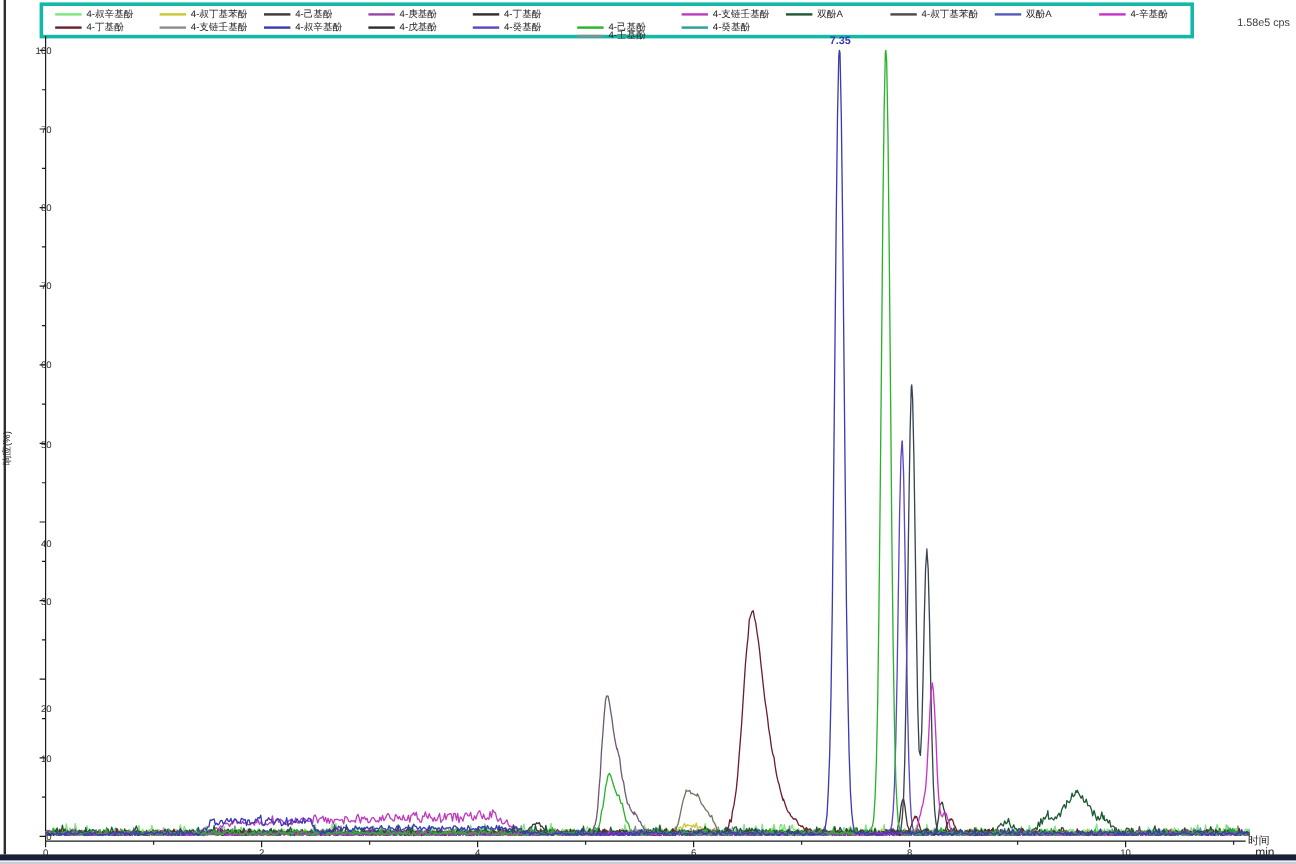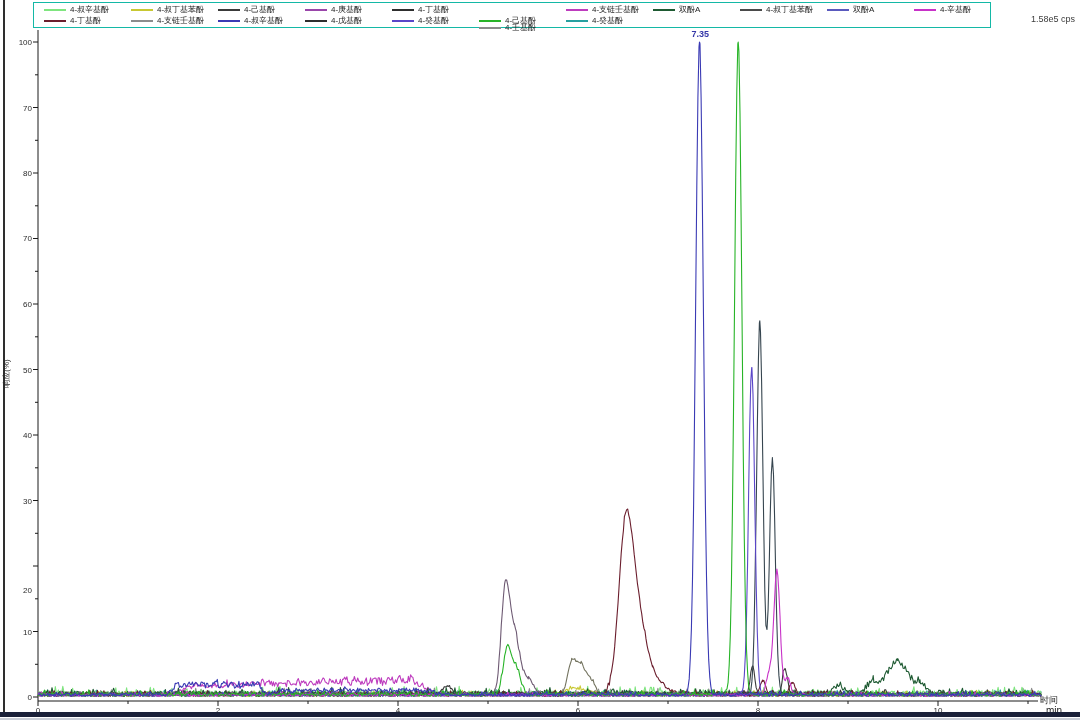--- a/index.html
+++ b/index.html
@@ -2,32 +2,32 @@
 <html><head>
 <meta charset="utf-8">
 <style>
   html,body{margin:0;padding:0;background:#fff;}
   .screen{position:relative;width:1080px;height:720px;background:#ffffff;overflow:hidden;
           font-family:"Liberation Sans", sans-serif;color:#222;}
   .left-edge{position:absolute;left:3px;top:0;width:2px;height:712px;background:#2e2e2e;}
   .bottom-bar{position:absolute;left:0;top:712px;width:1080px;height:5px;background:#1a2038;}
   .bottom-line{position:absolute;left:0;top:718px;width:1080px;height:2px;background:#c9cdd6;}
   .legend{position:absolute;left:33px;top:2px;width:956px;height:24px;background:#fff;
-          border:1px solid #14b8a6;}
+          border:3px solid #14b8a6;}
   .legend-item{position:absolute;height:11px;display:flex;align-items:center;white-space:nowrap;}
   .legend-swatch{display:inline-block;width:22px;height:2px;margin-right:4px;flex:0 0 22px;}
   .legend-lbl{font-size:8px;line-height:10px;color:#1c1c1c;}
   .intensity{position:absolute;left:995px;top:14px;width:80px;font-size:9px;color:#3c3c3c;text-align:right;}
   .ylabel{position:absolute;left:-26px;top:368px;width:64px;font-size:8px;color:#2a2a2a;
           transform:rotate(-90deg);text-align:center;}
   .xlabel{position:absolute;left:1040px;top:694px;font-size:9px;color:#1c1c1c;}
   .xunit{position:absolute;left:1046px;top:705px;font-size:10px;color:#1c1c1c;}
   .annotation{position:absolute;font-size:9px;font-weight:bold;}
   .tick-label{position:absolute;font-size:8px;color:#2a2a2a;}
-  .tick-label.y{width:32px;text-align:right;}
+  .tick-label.y{width:32px;text-align:right;margin-left:11px;}
   .tick-label.x{width:20px;text-align:center;}
   svg#plot{position:absolute;left:0;top:0;}
 </style>
 </head>
 <body>
 
 <div class="screen">
   <div class="left-edge"></div>
 
   <div class="legend" id="legend">
@@ -128,21 +128,21 @@
       <polyline points="38.0,694.9 39.1,692.9 40.2,695.7 41.2,692.0 42.3,694.1 43.4,693.9 44.5,693.9 45.6,693.9 46.6,693.8 47.7,696.0 48.8,694.8 49.9,693.8 51.0,695.8 52.0,695.4 53.1,693.7 54.2,694.8 55.3,694.1 56.4,695.6 57.4,693.7 58.5,695.1 59.6,694.3 60.7,695.1 61.8,691.9 62.8,693.6 63.9,695.8 65.0,695.6 66.1,696.1 67.2,694.5 68.2,694.7 69.3,694.6 70.4,696.2 71.5,695.2 72.6,694.1 73.6,694.8 74.7,694.8 75.8,693.7 76.9,695.6 78.0,694.2 79.0,696.2 80.1,695.2 81.2,695.9 82.3,694.8 83.4,695.2 84.4,694.0 85.5,696.0 86.6,694.3 87.7,693.6 88.8,694.7 89.8,695.4 90.9,695.4 92.0,694.4 93.1,695.6 94.2,694.7 95.2,695.3 96.3,694.9 97.4,695.6 98.5,694.6 99.6,695.3 100.6,694.4 101.7,695.0 102.8,695.2 103.9,693.9 105.0,694.9 106.0,693.4 107.1,693.0 108.2,694.2 109.3,694.0 110.4,694.0 111.4,693.1 112.5,694.7 113.6,693.7 114.7,693.8 115.8,695.1 116.8,695.9 117.9,694.7 119.0,695.7 120.1,694.3 121.2,694.2 122.2,695.1 123.3,695.1 124.4,695.3 125.5,694.2 126.6,694.8 127.6,694.8 128.7,692.1 129.8,694.0 130.9,696.1 132.0,696.0 133.0,695.3 134.1,695.3 135.2,692.2 136.3,695.1 137.4,693.7 138.4,693.7 139.5,695.6 140.6,694.3 141.7,695.4 142.8,693.9 143.8,694.6 144.9,693.9 146.0,696.2 147.1,694.5 148.2,693.9 149.2,695.5 150.3,694.1 151.4,695.5 152.5,696.0 153.6,695.1 154.6,695.4 155.7,694.2 156.8,694.8 157.9,696.2 159.0,695.7 160.0,696.2 161.1,694.4 162.2,692.9 163.3,693.6 164.4,694.1 165.4,695.7 166.5,695.8 167.6,691.9 168.7,694.9 169.8,695.7 170.8,693.8 171.9,694.8 173.0,695.7 174.1,694.0 175.2,694.8 176.2,695.4 177.3,694.3 178.4,694.7 179.5,695.7 180.6,695.1 181.6,694.4 182.7,691.6 183.8,695.1 184.9,694.3 186.0,693.0 187.0,691.6 188.1,694.0 189.2,696.0 190.3,695.2 191.4,694.2 192.4,695.8 193.5,695.0 194.6,695.7 195.7,695.4 196.8,694.8 197.8,694.4 198.9,696.1 200.0,694.9 201.1,694.8 202.2,694.7 203.2,694.9 204.3,694.3 205.4,694.9 206.5,695.9 207.6,696.0 208.6,694.7 209.7,695.0 210.8,693.7 211.9,695.4 213.0,695.4 214.0,695.9 215.1,695.7 216.2,694.9 217.3,696.1 218.4,695.8 219.4,694.5 220.5,693.9 221.6,694.2 222.7,695.7 223.8,696.0 224.8,693.7 225.9,694.6 227.0,695.7 228.1,696.0 229.2,694.2 230.2,694.5 231.3,695.1 232.4,692.0 233.5,694.4 234.6,695.3 235.6,695.3 236.7,694.6 237.8,695.3 238.9,695.1 240.0,694.3 241.0,693.9 242.1,693.6 243.2,694.1 244.3,694.8 245.4,693.7 246.4,695.1 247.5,694.3 248.6,694.4 249.7,693.7 250.8,694.4 251.8,694.9 252.9,695.2 254.0,695.3 255.1,694.5 256.2,696.2 257.2,693.9 258.3,695.1 259.4,695.6 260.5,694.7 261.6,695.7 262.6,691.6 263.7,696.2 264.8,695.1 265.9,695.6 267.0,692.7 268.0,694.9 269.1,695.9 270.2,695.4 271.3,695.4 272.4,695.0 273.4,696.0 274.5,693.9 275.6,695.0 276.7,694.9 277.8,695.3 278.8,695.5 279.9,695.2 281.0,693.8 282.1,691.7 283.2,695.7 284.2,695.2 285.3,694.0 286.4,695.0 287.5,695.7 288.6,693.7 289.6,694.1 290.7,696.0 291.8,694.1 292.9,695.8 294.0,694.9 295.0,694.8 296.1,694.6 297.2,695.4 298.3,695.1 299.4,695.1 300.4,695.7 301.5,695.6 302.6,694.6 303.7,693.8 304.8,694.6 305.8,693.7 306.9,695.8 308.0,696.0 309.1,694.6 310.2,692.0 311.2,694.1 312.3,696.1 313.4,694.5 314.5,695.0 315.6,693.6 316.6,695.6 317.7,694.5 318.8,694.4 319.9,695.1 321.0,695.9 322.0,695.8 323.1,695.4 324.2,696.0 325.3,693.7 326.4,694.9 327.4,695.3 328.5,694.5 329.6,692.6 330.7,694.1 331.8,694.4 332.8,694.3 333.9,695.5 335.0,694.2 336.1,695.0 337.2,692.3 338.2,695.8 339.3,693.8 340.4,694.7 341.5,696.0 342.6,695.9 343.6,695.4 344.7,694.7 345.8,695.0 346.9,694.1 348.0,692.8 349.0,695.8 350.1,696.0 351.2,693.9 352.3,695.3 353.4,694.1 354.4,692.7 355.5,694.0 356.6,695.1 357.7,694.5 358.8,694.7 359.8,696.0 360.9,695.3 362.0,695.3 363.1,694.0 364.2,695.9 365.2,696.1 366.3,695.8 367.4,695.2 368.5,694.6 369.6,694.6 370.6,692.6 371.7,695.4 372.8,694.6 373.9,695.8 375.0,693.0 376.0,694.8 377.1,695.5 378.2,691.9 379.3,693.8 380.4,695.4 381.4,693.9 382.5,694.5 383.6,694.2 384.7,695.4 385.8,694.5 386.8,693.8 387.9,694.3 389.0,695.8 390.1,696.1 391.2,693.6 392.2,694.7 393.3,696.1 394.4,693.1 395.5,696.0 396.6,693.3 397.6,694.7 398.7,695.1 399.8,695.2 400.9,695.5 402.0,694.0 403.0,693.9 404.1,693.9 405.2,694.0 406.3,695.3 407.4,696.1 408.4,694.8 409.5,695.5 410.6,695.1 411.7,695.6 412.8,694.0 413.8,694.8 414.9,694.6 416.0,695.6 417.1,695.1 418.2,691.5 419.2,695.3 420.3,695.0 421.4,693.9 422.5,695.2 423.6,696.1 424.6,696.1 425.7,695.0 426.8,696.1 427.9,695.7 429.0,693.8 430.0,695.1 431.1,695.6 432.2,694.1 433.3,695.4 434.4,694.6 435.4,695.0 436.5,693.7 437.6,695.2 438.7,695.6 439.8,694.8 440.8,692.3 441.9,695.2 443.0,693.9 444.1,695.1 445.2,696.0 446.2,696.2 447.3,695.7 448.4,695.5 449.5,693.7 450.6,695.4 451.6,694.4 452.7,695.5 453.8,694.8 454.9,695.7 456.0,694.7 457.0,694.3 458.1,694.0 459.2,696.1 460.3,696.2 461.4,695.0 462.4,694.8 463.5,695.4 464.6,692.1 465.7,696.2 466.8,693.7 467.8,695.9 468.9,694.7 470.0,695.9 471.1,695.0 472.2,696.1 473.2,696.0 474.3,695.5 475.4,694.0 476.5,694.6 477.6,696.0 478.6,695.7 479.7,695.7 480.8,695.5 481.9,695.5 483.0,693.7 484.0,694.5 485.1,693.6 486.2,694.2 487.3,694.8 488.4,694.2 489.4,695.2 490.5,696.2 491.6,694.4 492.7,694.6 493.8,696.1 494.8,693.8 495.9,694.3 497.0,695.8 498.1,695.8 499.2,694.1 500.2,694.2 501.3,694.5 502.4,694.8 503.5,695.4 504.6,694.3 505.6,695.1 506.7,694.9 507.8,692.2 508.9,695.3 510.0,695.9 511.0,693.9 512.1,695.6 513.2,695.3 514.3,693.4 515.4,696.2 516.4,694.7 517.5,694.2 518.6,693.9 519.7,694.7 520.8,694.6 521.8,693.7 522.9,695.2 524.0,694.6 525.1,694.8 526.2,691.9 527.2,696.0 528.3,695.6 529.4,695.9 530.5,694.6 531.6,694.9 532.6,692.6 533.7,695.5 534.8,696.0 535.9,694.1 537.0,696.1 538.0,694.8 539.1,694.8 540.2,694.5 541.3,695.6 542.4,695.1 543.4,693.9 544.5,695.7 545.6,694.6 546.7,696.2 547.8,693.6 548.8,695.1 549.9,694.3 551.0,695.7 552.1,695.0 553.2,693.9 554.2,694.2 555.3,695.4 556.4,693.8 557.5,694.9 558.6,694.8 559.6,694.4 560.7,694.5 561.8,695.0 562.9,694.3 564.0,695.2 565.0,693.6 566.1,695.9 567.2,695.4 568.3,695.8 569.4,694.8 570.4,694.1 571.5,693.6 572.6,693.7 573.7,695.4 574.8,693.7 575.8,694.3 576.9,695.1 578.0,695.5 579.1,696.0 580.2,695.1 581.2,695.2 582.3,695.5 583.4,695.1 584.5,695.9 585.6,692.3 586.6,696.0 587.7,692.7 588.8,695.7 589.9,694.6 591.0,694.6 592.0,695.0 593.1,696.2 594.2,695.1 595.3,696.1 596.4,695.3 597.4,695.9 598.5,694.4 599.6,695.8 600.7,694.7 601.8,694.9 602.8,696.0 603.9,695.7 605.0,693.7 606.1,695.0 607.2,695.2 608.2,696.2 609.3,694.0 610.4,695.7 611.5,695.0 612.6,694.7 613.6,695.9 614.7,695.1 615.8,694.7 616.9,696.2 618.0,695.0 619.0,695.4 620.1,694.5 621.2,695.9 622.3,694.1 623.4,696.2 624.4,695.8 625.5,695.8 626.6,696.0 627.7,696.0 628.8,696.2 629.8,694.0 630.9,695.2 632.0,695.8 633.1,696.1 634.2,694.8 635.2,695.6 636.3,694.8 637.4,694.6 638.5,695.9 639.6,694.3 640.6,695.5 641.7,693.8 642.8,694.9 643.9,693.3 645.0,696.2 646.0,695.1 647.1,696.1 648.2,695.1 649.3,694.5 650.4,694.3 651.4,695.3 652.5,695.1 653.6,695.0 654.7,696.1 655.8,695.5 656.8,693.9 657.9,695.7 659.0,694.6 660.1,695.3 661.2,694.9 662.2,695.1 663.3,695.2 664.4,695.6 665.5,695.3 666.6,694.4 667.6,695.8 668.7,695.4 669.8,694.1 670.9,695.8 672.0,694.6 673.0,693.7 674.1,692.2 675.2,694.4 676.3,693.9 677.4,695.0 678.4,695.9 679.5,693.8 680.6,694.9 681.7,694.7 682.8,692.3 683.8,695.7 684.9,694.9 686.0,694.9 687.1,693.7 688.2,693.7 689.2,694.7 690.3,695.9 691.4,695.4 692.5,695.5 693.6,694.8 694.6,694.8 695.7,694.2 696.8,694.7 697.9,694.9 699.0,695.3 700.0,695.4 701.1,693.6 702.2,693.8 703.3,694.5 704.4,695.8 705.4,694.8 706.5,694.4 707.6,695.0 708.7,695.5 709.8,695.7 710.8,693.8 711.9,695.9 713.0,694.9 714.1,695.4 715.2,695.8 716.2,693.7 717.3,695.9 718.4,695.3 719.5,695.6 720.6,696.0 721.6,695.5 722.7,694.7 723.8,694.6 724.9,694.0 726.0,694.2 727.0,693.7 728.1,694.3 729.2,694.9 730.3,694.2 731.4,695.6 732.4,694.2 733.5,695.9 734.6,693.9 735.7,693.7 736.8,695.2 737.8,695.7 738.9,696.0 740.0,693.6 741.1,695.2 742.2,694.0 743.2,695.6 744.3,694.1 745.4,696.2 746.5,695.1 747.6,694.5 748.6,694.4 749.7,693.4 750.8,694.6 751.9,695.3 753.0,693.9 754.0,695.9 755.1,694.5 756.2,693.8 757.3,694.1 758.4,695.7 759.4,694.5 760.5,695.5 761.6,694.1 762.7,692.8 763.8,691.5 764.8,688.2 765.9,682.1 767.0,678.8 768.1,673.2 768.8,671.3 769.2,669.5 770.2,663.7 771.3,657.6 772.4,642.5 773.5,621.1 774.6,599.1 775.6,579.3 776.7,570.6 776.9,569.1 777.8,575.5 778.9,593.1 780.0,615.8 781.0,642.7 782.1,662.6 783.2,674.4 784.3,679.5 785.4,680.6 786.4,677.6 787.5,678.8 787.7,677.5 788.6,678.0 789.7,682.2 790.8,685.0 791.8,690.0 792.9,691.9 794.0,693.9 795.1,694.2 796.2,694.3 797.2,696.0 798.3,695.4 799.4,696.1 800.5,692.9 801.6,694.7 802.6,694.1 803.7,693.0 804.8,694.4 805.9,694.0 807.0,695.2 808.0,695.0 809.1,695.6 810.2,695.9 811.3,695.2 812.4,694.1 813.4,695.5 814.5,694.1 815.6,694.7 816.7,695.0 817.8,694.5 818.8,695.2 819.9,694.2 821.0,694.0 822.1,693.8 823.2,694.7 824.2,694.6 825.3,695.8 826.4,692.9 827.5,694.4 828.6,695.0 829.6,694.6 830.7,694.7 831.8,692.6 832.9,694.4 834.0,694.9 835.0,695.3 836.1,694.4 837.2,695.6 838.3,694.0 839.4,695.1 840.4,695.1 841.5,695.3 842.6,694.3 843.7,695.6 844.8,695.9 845.8,695.7 846.9,695.1 848.0,695.2 849.1,694.6 850.2,695.5 851.2,692.3 852.3,695.8 853.4,696.2 854.5,695.3 855.6,695.5 856.6,696.2 857.7,695.4 858.8,695.5 859.9,695.8 861.0,692.0 862.0,695.0 863.1,694.7 864.2,695.8 865.3,695.2 866.4,693.7 867.4,695.7 868.5,695.2 869.6,694.6 870.7,694.6 871.8,694.5 872.8,695.6 873.9,694.2 875.0,696.1 876.1,695.4 877.2,695.8 878.2,694.5 879.3,694.9 880.4,695.1 881.5,695.9 882.6,694.7 883.6,695.7 884.7,694.2 885.8,693.8 886.9,695.5 888.0,694.0 889.0,691.9 890.1,695.7 891.2,695.2 892.3,694.0 893.4,694.3 894.4,693.9 895.5,694.3 896.6,694.3 897.7,695.5 898.8,696.0 899.8,695.1 900.9,694.3 902.0,693.9 903.1,693.9 904.2,693.8 905.2,696.0 906.3,695.1 907.4,695.6 908.5,694.9 909.6,695.5 910.6,696.0 911.7,695.3 912.8,694.7 913.9,694.5 915.0,695.7 916.0,695.4 917.1,694.3 918.2,694.5 919.3,694.2 920.4,696.2 921.4,693.7 922.5,694.6 923.6,696.1 924.7,694.0 925.8,696.2 926.8,693.6 927.9,695.1 929.0,695.0 930.1,694.9 931.2,696.2 932.2,695.6 933.3,694.0 934.4,693.9 935.5,695.8 936.6,695.3 937.6,695.6 938.7,695.5 939.8,694.7 940.9,695.7 942.0,695.6 943.0,695.1 944.1,695.5 945.2,695.6 946.3,696.2 947.4,695.4 948.4,693.8 949.5,691.6 950.6,695.1 951.7,695.8 952.8,694.3 953.8,693.6 954.9,693.7 956.0,694.6 957.1,693.7 958.2,695.6 959.2,694.1 960.3,696.2 961.4,695.6 962.5,693.6 963.6,695.9 964.6,695.0 965.7,695.2 966.8,695.7 967.9,695.0 969.0,694.1 970.0,696.1 971.1,694.5 972.2,694.9 973.3,695.7 974.4,694.3 975.4,692.6 976.5,695.2 977.6,694.8 978.7,696.1 979.8,696.0 980.8,694.9 981.9,693.7 983.0,692.8 984.1,694.9 985.2,694.9 986.2,693.9 987.3,694.6 988.4,693.6 989.5,695.5 990.6,692.8 991.6,695.7 992.7,695.6 993.8,694.2 994.9,694.3 996.0,693.7 997.0,694.3 998.1,694.1 999.2,695.8 1000.3,695.1 1001.4,693.9 1002.4,693.8 1003.5,694.5 1004.6,696.0 1005.7,694.2 1006.8,695.3 1007.8,694.4 1008.9,696.1 1010.0,695.8 1011.1,695.5 1012.2,694.6 1013.2,693.8 1014.3,695.7 1015.4,695.0 1016.5,695.3 1017.6,695.8 1018.6,694.2 1019.7,695.0 1020.8,694.2 1021.9,694.4 1023.0,693.9 1024.0,694.7 1025.1,695.8 1026.2,694.0 1027.3,695.0 1028.4,694.3 1029.4,695.0 1030.5,695.4 1031.6,695.5 1032.7,695.8 1033.8,693.8 1034.8,694.4 1035.9,694.5 1037.0,696.1 1038.1,695.5 1039.2,695.2 1040.2,694.8 1041.3,695.0 " fill="none" stroke="#c832c8" stroke-width="1.1" stroke-linejoin="round"></polyline>
       <polyline points="38.0,695.8 39.1,695.3 40.2,693.7 41.2,693.5 42.3,695.0 43.4,692.8 44.5,690.1 45.6,695.9 46.6,694.9 47.7,696.0 48.8,693.7 49.9,693.6 51.0,694.8 52.0,693.0 53.1,694.8 54.2,692.8 55.3,692.7 56.4,693.6 57.4,694.3 58.5,695.1 59.6,694.2 60.7,693.0 61.8,696.2 62.8,695.1 63.9,693.2 65.0,694.8 66.1,695.4 67.2,694.6 68.2,694.6 69.3,695.2 70.4,693.6 71.5,694.7 72.6,693.8 73.6,693.9 74.7,693.2 75.8,693.1 76.9,693.4 78.0,694.2 79.0,694.6 80.1,694.0 81.2,695.7 82.3,694.1 83.4,691.5 84.4,695.7 85.5,696.0 86.6,695.8 87.7,695.2 88.8,689.8 89.8,694.6 90.9,695.7 92.0,695.9 93.1,694.5 94.2,694.2 95.2,694.2 96.3,695.2 97.4,694.6 98.5,693.4 99.6,695.9 100.6,695.8 101.7,691.3 102.8,693.4 103.9,692.8 105.0,694.6 106.0,692.7 107.1,693.5 108.2,695.5 109.3,692.9 110.4,694.0 111.4,693.6 112.5,695.8 113.6,695.6 114.7,695.4 115.8,693.5 116.8,696.0 117.9,693.9 119.0,694.5 120.1,694.0 121.2,693.9 122.2,693.5 123.3,695.0 124.4,696.0 125.5,694.2 126.6,693.6 127.6,692.8 128.7,693.6 129.8,693.0 130.9,696.0 132.0,692.8 133.0,693.7 134.1,695.3 135.2,695.4 136.3,693.4 137.4,693.3 138.4,694.6 139.5,693.7 140.6,690.8 141.7,693.1 142.8,696.2 143.8,695.9 144.9,694.5 146.0,693.7 147.1,696.0 148.2,694.9 149.2,694.6 150.3,693.8 151.4,693.8 152.5,695.6 153.6,694.9 154.6,693.1 155.7,694.3 156.8,693.3 157.9,694.3 159.0,693.8 160.0,694.0 161.1,694.1 162.2,694.3 163.3,694.3 164.4,693.6 165.4,693.2 166.5,694.2 167.6,696.0 168.7,692.7 169.8,694.9 170.8,693.7 171.9,694.5 173.0,696.1 174.1,695.1 175.2,695.6 176.2,692.9 177.3,693.9 178.4,691.9 179.5,694.9 180.6,692.6 181.6,696.1 182.7,693.7 183.8,695.0 184.9,695.6 186.0,693.8 187.0,693.9 188.1,692.9 189.2,692.8 190.3,692.7 191.4,694.8 192.4,694.2 193.5,690.6 194.6,693.3 195.7,694.7 196.8,694.8 197.8,694.0 198.9,691.2 200.0,695.0 201.1,696.1 202.2,695.4 203.2,695.2 204.3,693.2 205.4,693.4 206.5,695.7 207.6,696.0 208.6,694.4 209.7,694.0 210.8,694.5 211.9,692.7 213.0,696.0 214.0,694.8 215.1,692.9 216.2,693.9 217.3,693.1 218.4,695.9 219.4,696.2 220.5,694.4 221.6,694.0 222.7,695.1 223.8,695.6 224.8,693.1 225.9,693.5 227.0,695.0 228.1,695.0 229.2,696.0 230.2,695.8 231.3,693.7 232.4,692.9 233.5,693.8 234.6,693.5 235.6,694.8 236.7,693.0 237.8,694.4 238.9,694.3 240.0,695.7 241.0,694.0 242.1,693.5 243.2,696.0 244.3,693.1 245.4,693.2 246.4,692.9 247.5,691.5 248.6,695.5 249.7,696.2 250.8,695.1 251.8,693.2 252.9,693.5 254.0,693.1 255.1,692.6 256.2,696.1 257.2,695.9 258.3,694.6 259.4,696.1 260.5,695.7 261.6,695.4 262.6,690.2 263.7,695.9 264.8,694.0 265.9,692.8 267.0,693.9 268.0,695.4 269.1,694.4 270.2,695.2 271.3,693.2 272.4,695.4 273.4,693.9 274.5,693.8 275.6,695.7 276.7,694.2 277.8,693.8 278.8,694.1 279.9,693.1 281.0,695.1 282.1,693.6 283.2,693.7 284.2,693.1 285.3,695.7 286.4,694.5 287.5,694.5 288.6,693.6 289.6,692.7 290.7,692.9 291.8,695.1 292.9,693.4 294.0,695.9 295.0,692.5 296.1,694.3 297.2,693.2 298.3,694.0 299.4,693.9 300.4,695.6 301.5,693.2 302.6,693.8 303.7,694.0 304.8,694.6 305.8,694.7 306.9,694.0 308.0,694.9 309.1,695.1 310.2,693.6 311.2,694.3 312.3,693.7 313.4,695.4 314.5,693.9 315.6,694.8 316.6,695.5 317.7,689.8 318.8,695.1 319.9,695.6 321.0,694.5 322.0,694.7 323.1,693.7 324.2,692.2 325.3,695.6 326.4,695.5 327.4,693.8 328.5,693.5 329.6,694.7 330.7,696.0 331.8,694.0 332.8,693.4 333.9,694.3 335.0,694.1 336.1,695.3 337.2,692.9 338.2,695.3 339.3,693.8 340.4,690.7 341.5,695.6 342.6,696.1 343.6,694.4 344.7,693.4 345.8,694.5 346.9,696.1 348.0,696.0 349.0,694.9 350.1,694.4 351.2,693.3 352.3,693.7 353.4,693.8 354.4,694.1 355.5,695.5 356.6,695.7 357.7,695.6 358.8,693.0 359.8,693.4 360.9,693.5 362.0,695.7 363.1,693.0 364.2,695.3 365.2,694.3 366.3,694.3 367.4,695.1 368.5,693.9 369.6,693.7 370.6,694.2 371.7,693.1 372.8,695.1 373.9,692.5 375.0,694.3 376.0,694.3 377.1,693.4 378.2,691.3 379.3,695.9 380.4,694.5 381.4,693.2 382.5,693.0 383.6,695.1 384.7,692.8 385.8,694.2 386.8,694.9 387.9,693.1 389.0,695.2 390.1,695.2 391.2,694.9 392.2,695.4 393.3,693.5 394.4,693.1 395.5,693.6 396.6,694.6 397.6,694.5 398.7,695.4 399.8,693.1 400.9,693.2 402.0,693.8 403.0,692.8 404.1,693.2 405.2,693.5 406.3,694.8 407.4,693.4 408.4,693.7 409.5,691.1 410.6,694.3 411.7,695.9 412.8,695.1 413.8,695.7 414.9,695.0 416.0,693.4 417.1,692.7 418.2,695.1 419.2,696.0 420.3,692.7 421.4,694.8 422.5,694.3 423.6,695.1 424.6,694.0 425.7,693.4 426.8,695.6 427.9,696.0 429.0,695.4 430.0,696.1 431.1,695.5 432.2,693.8 433.3,691.4 434.4,692.7 435.4,695.9 436.5,696.1 437.6,693.8 438.7,695.0 439.8,695.9 440.8,693.8 441.9,693.4 443.0,690.5 444.1,693.4 445.2,693.2 446.2,695.6 447.3,694.1 448.4,695.6 449.5,693.6 450.6,694.6 451.6,693.6 452.7,694.6 453.8,695.7 454.9,695.9 456.0,695.8 457.0,692.8 458.1,695.3 459.2,695.4 460.3,689.8 461.4,694.9 462.4,695.2 463.5,695.6 464.6,693.3 465.7,695.8 466.8,695.7 467.8,695.8 468.9,694.3 470.0,693.0 471.1,694.8 472.2,693.5 473.2,695.2 474.3,693.3 475.4,695.6 476.5,693.3 477.6,695.4 478.6,692.8 479.7,695.0 480.8,695.7 481.9,695.9 483.0,693.3 484.0,694.0 485.1,693.0 486.2,693.9 487.3,693.9 488.4,694.5 489.4,694.5 490.5,694.0 491.6,695.1 492.7,691.7 493.8,695.4 494.8,694.0 495.9,694.6 497.0,692.4 498.1,690.3 499.2,688.6 500.2,684.3 501.3,675.8 502.4,672.8 503.5,665.0 504.6,655.9 505.6,651.8 506.7,646.0 506.9,646.0 507.8,644.4 508.9,646.3 510.0,649.9 511.0,653.3 512.1,656.9 513.2,659.8 514.3,663.1 515.4,662.5 515.9,662.7 516.4,665.6 517.5,669.5 518.6,669.6 519.7,675.4 520.8,680.3 521.8,684.4 522.9,685.3 524.0,687.3 525.1,691.6 526.2,693.2 527.2,694.7 528.3,693.7 529.4,695.7 530.5,695.8 531.6,695.1 532.6,695.5 533.7,695.8 534.8,695.1 535.9,692.7 537.0,696.0 538.0,695.4 539.1,695.9 540.2,694.5 541.3,695.3 542.4,694.0 543.4,694.1 544.5,693.1 545.6,690.7 546.7,694.4 547.8,690.3 548.8,694.6 549.9,693.5 551.0,694.3 552.1,693.5 553.2,696.0 554.2,692.6 555.3,695.4 556.4,692.1 557.5,693.8 558.6,695.5 559.6,693.2 560.7,694.4 561.8,693.3 562.9,694.0 564.0,694.8 565.0,693.3 566.1,694.8 567.2,691.9 568.3,695.3 569.4,692.9 570.4,692.9 571.5,696.0 572.6,693.4 573.7,694.1 574.8,694.5 575.8,696.2 576.9,693.4 578.0,694.7 579.1,695.3 580.2,695.5 581.2,693.4 582.3,696.0 583.4,693.0 584.5,694.6 585.6,692.7 586.6,695.3 587.7,693.2 588.8,690.6 589.9,695.6 591.0,695.5 592.0,692.6 593.1,695.5 594.2,692.6 595.3,692.7 596.4,694.0 597.4,696.2 598.5,694.6 599.6,694.9 600.7,692.6 601.8,694.7 602.8,693.2 603.9,695.5 605.0,695.8 606.1,693.4 607.2,695.9 608.2,691.1 609.3,695.8 610.4,692.8 611.5,694.4 612.6,695.7 613.6,696.2 614.7,692.8 615.8,694.2 616.9,694.2 618.0,694.8 619.0,694.6 620.1,694.3 621.2,695.1 622.3,695.9 623.4,696.1 624.4,694.2 625.5,694.5 626.6,695.3 627.7,693.3 628.8,696.1 629.8,694.3 630.9,696.1 632.0,693.5 633.1,692.9 634.2,693.9 635.2,695.3 636.3,692.9 637.4,696.0 638.5,692.7 639.6,693.6 640.6,694.2 641.7,690.8 642.8,694.8 643.9,692.1 645.0,694.5 646.0,695.8 647.1,695.1 648.2,694.6 649.3,695.1 650.4,693.3 651.4,692.4 652.5,692.6 653.6,693.7 654.7,693.3 655.8,695.6 656.8,694.6 657.9,696.0 659.0,695.2 660.1,695.5 661.2,694.3 662.2,695.3 663.3,693.6 664.4,696.1 665.5,694.7 666.6,694.5 667.6,693.0 668.7,695.1 669.8,693.7 670.9,693.2 672.0,695.9 673.0,695.5 674.1,692.8 675.2,694.5 676.3,692.6 677.4,693.6 678.4,692.9 679.5,694.5 680.6,694.5 681.7,693.5 682.8,692.7 683.8,690.6 684.9,696.0 686.0,693.7 687.1,693.2 688.2,693.7 689.2,693.9 690.3,694.5 691.4,695.2 692.5,692.9 693.6,694.5 694.6,691.3 695.7,694.5 696.8,694.6 697.9,693.9 699.0,695.0 700.0,695.5 701.1,693.8 702.2,695.6 703.3,693.7 704.4,693.1 705.4,694.3 706.5,693.0 707.6,695.3 708.7,693.2 709.8,694.9 710.8,695.3 711.9,696.0 713.0,689.9 714.1,693.3 715.2,693.3 716.2,694.4 717.3,694.9 718.4,693.4 719.5,693.1 720.6,695.9 721.6,691.5 722.7,693.7 723.8,695.4 724.9,694.0 726.0,689.8 727.0,688.8 728.1,682.3 729.2,665.0 730.3,635.4 731.4,585.1 732.4,512.4 733.5,411.8 734.6,298.4 735.7,177.8 736.8,90.9 737.8,43.8 738.2,42.0 738.9,51.2 740.0,113.0 741.1,217.4 742.2,335.1 743.2,447.4 744.3,538.7 745.4,604.8 746.5,649.7 747.6,672.1 748.6,685.6 749.7,690.5 750.8,694.4 751.9,692.6 753.0,692.9 754.0,695.8 755.1,693.3 756.2,695.6 757.3,694.5 758.4,695.8 759.4,694.6 760.5,694.9 761.6,692.9 762.7,694.4 763.8,696.2 764.8,692.7 765.9,694.0 767.0,696.1 768.1,694.8 769.2,693.7 770.2,692.8 771.3,695.6 772.4,693.0 773.5,693.2 774.6,693.4 775.6,695.6 776.7,695.8 777.8,694.9 778.9,692.7 780.0,692.7 781.0,694.3 782.1,694.7 783.2,693.0 784.3,689.8 785.4,693.8 786.4,692.9 787.5,693.3 788.6,695.9 789.7,693.4 790.8,695.0 791.8,693.5 792.9,694.3 794.0,693.6 795.1,693.4 796.2,695.0 797.2,695.9 798.3,694.0 799.4,695.9 800.5,692.8 801.6,694.7 802.6,696.1 803.7,696.0 804.8,695.3 805.9,693.7 807.0,695.4 808.0,695.0 809.1,693.8 810.2,695.7 811.3,695.8 812.4,693.5 813.4,694.1 814.5,692.8 815.6,695.3 816.7,694.0 817.8,694.9 818.8,694.6 819.9,694.0 821.0,693.2 822.1,693.3 823.2,694.9 824.2,695.9 825.3,692.8 826.4,695.4 827.5,693.2 828.6,696.1 829.6,691.1 830.7,695.1 831.8,695.8 832.9,692.8 834.0,695.6 835.0,693.8 836.1,695.3 837.2,695.6 838.3,694.7 839.4,693.2 840.4,695.7 841.5,695.8 842.6,694.8 843.7,696.1 844.8,692.9 845.8,694.7 846.9,694.0 848.0,695.7 849.1,695.7 850.2,694.3 851.2,694.5 852.3,694.7 853.4,692.8 854.5,693.4 855.6,695.9 856.6,695.8 857.7,695.2 858.8,693.0 859.9,695.2 861.0,696.1 862.0,696.1 863.1,694.4 864.2,694.6 865.3,693.5 866.4,694.9 867.4,691.5 868.5,692.7 869.6,696.1 870.7,693.1 871.8,692.8 872.8,693.0 873.9,695.2 875.0,695.6 876.1,690.4 877.2,696.2 878.2,694.6 879.3,695.4 880.4,696.0 881.5,693.0 882.6,692.9 883.6,693.5 884.7,693.2 885.8,694.1 886.9,693.4 888.0,693.1 889.0,693.9 890.1,692.7 891.2,694.7 892.3,693.3 893.4,694.9 894.4,693.9 895.5,693.5 896.6,695.5 897.7,696.0 898.8,694.2 899.8,694.2 900.9,693.3 902.0,694.0 903.1,696.0 904.2,696.0 905.2,693.8 906.3,695.7 907.4,695.5 908.5,695.4 909.6,695.9 910.6,693.8 911.7,693.0 912.8,691.0 913.9,695.1 915.0,695.9 916.0,691.9 917.1,694.4 918.2,695.0 919.3,694.1 920.4,692.9 921.4,694.4 922.5,693.2 923.6,695.8 924.7,694.1 925.8,693.9 926.8,695.3 927.9,695.7 929.0,694.7 930.1,694.0 931.2,693.5 932.2,693.4 933.3,694.6 934.4,693.1 935.5,696.1 936.6,695.6 937.6,693.0 938.7,694.4 939.8,694.1 940.9,693.2 942.0,695.2 943.0,693.4 944.1,695.4 945.2,695.1 946.3,696.1 947.4,692.7 948.4,694.7 949.5,695.4 950.6,694.4 951.7,693.0 952.8,693.0 953.8,692.6 954.9,693.0 956.0,694.3 957.1,694.0 958.2,695.7 959.2,694.4 960.3,692.8 961.4,696.2 962.5,694.4 963.6,695.0 964.6,695.5 965.7,693.9 966.8,695.8 967.9,693.2 969.0,694.1 970.0,694.0 971.1,696.2 972.2,690.7 973.3,695.8 974.4,696.0 975.4,695.7 976.5,693.0 977.6,692.7 978.7,693.3 979.8,692.7 980.8,695.7 981.9,695.8 983.0,693.0 984.1,694.3 985.2,693.3 986.2,696.0 987.3,695.9 988.4,694.0 989.5,693.4 990.6,696.2 991.6,693.9 992.7,694.5 993.8,694.1 994.9,693.3 996.0,695.5 997.0,693.7 998.1,692.1 999.2,696.2 1000.3,696.1 1001.4,693.9 1002.4,694.3 1003.5,694.9 1004.6,694.5 1005.7,695.8 1006.8,694.8 1007.8,693.0 1008.9,692.8 1010.0,694.9 1011.1,694.8 1012.2,693.5 1013.2,695.7 1014.3,694.2 1015.4,695.4 1016.5,692.0 1017.6,695.0 1018.6,693.2 1019.7,694.2 1020.8,694.0 1021.9,693.1 1023.0,695.9 1024.0,693.2 1025.1,690.0 1026.2,694.7 1027.3,692.8 1028.4,690.8 1029.4,694.4 1030.5,692.7 1031.6,695.5 1032.7,695.4 1033.8,694.3 1034.8,694.8 1035.9,695.9 1037.0,695.5 1038.1,695.0 1039.2,694.4 1040.2,696.0 1041.3,694.2 " fill="none" stroke="#28b428" stroke-width="1.1" stroke-linejoin="round"></polyline>
       <polyline points="38.0,694.3 39.1,693.9 40.2,694.3 41.2,696.1 42.3,695.8 43.4,694.0 44.5,694.9 45.6,695.5 46.6,695.3 47.7,693.6 48.8,695.4 49.9,693.9 51.0,695.2 52.0,694.7 53.1,695.6 54.2,694.3 55.3,695.8 56.4,692.2 57.4,694.0 58.5,694.7 59.6,694.3 60.7,695.8 61.8,694.9 62.8,694.7 63.9,694.6 65.0,695.1 66.1,693.3 67.2,693.3 68.2,693.7 69.3,693.6 70.4,696.0 71.5,695.5 72.6,694.2 73.6,695.1 74.7,693.4 75.8,693.7 76.9,695.8 78.0,694.4 79.0,693.7 80.1,695.5 81.2,695.6 82.3,696.2 83.4,695.4 84.4,695.4 85.5,696.2 86.6,695.0 87.7,695.9 88.8,695.8 89.8,695.0 90.9,695.9 92.0,694.2 93.1,694.9 94.2,693.9 95.2,694.4 96.3,696.1 97.4,694.5 98.5,693.8 99.6,693.3 100.6,694.8 101.7,692.7 102.8,693.8 103.9,696.1 105.0,693.8 106.0,694.9 107.1,694.3 108.2,695.5 109.3,693.5 110.4,693.4 111.4,693.4 112.5,695.8 113.6,693.4 114.7,696.0 115.8,693.9 116.8,695.6 117.9,694.9 119.0,695.4 120.1,695.5 121.2,693.6 122.2,694.8 123.3,693.7 124.4,694.6 125.5,693.3 126.6,693.8 127.6,694.6 128.7,695.3 129.8,693.7 130.9,694.2 132.0,693.4 133.0,694.6 134.1,694.1 135.2,693.7 136.3,695.5 137.4,695.3 138.4,694.7 139.5,691.4 140.6,694.8 141.7,695.2 142.8,696.2 143.8,694.3 144.9,695.1 146.0,695.7 147.1,693.6 148.2,695.5 149.2,695.4 150.3,691.6 151.4,693.6 152.5,696.1 153.6,694.4 154.6,694.6 155.7,693.6 156.8,693.6 157.9,695.0 159.0,693.6 160.0,694.1 161.1,695.4 162.2,695.9 163.3,694.5 164.4,695.3 165.4,696.1 166.5,694.9 167.6,693.8 168.7,692.1 169.8,690.4 170.8,690.0 171.9,691.9 173.0,689.1 174.1,689.1 175.2,683.3 176.2,683.6 177.3,682.9 178.4,682.5 179.5,687.3 180.6,686.0 181.6,687.4 182.7,686.5 183.8,683.8 184.9,683.6 186.0,686.5 187.0,686.0 188.1,683.8 189.2,682.1 190.3,684.4 191.4,684.4 192.4,682.0 193.5,685.8 194.6,683.7 195.7,682.6 196.8,683.2 197.8,684.8 198.9,685.7 200.0,686.0 201.1,682.1 202.2,682.2 203.2,683.5 204.3,682.8 205.4,687.9 206.5,683.4 207.6,683.3 208.6,686.7 209.7,685.8 210.8,685.8 211.9,685.6 213.0,682.6 214.0,683.7 215.1,681.3 216.2,681.8 217.3,679.4 218.4,687.4 219.4,687.4 220.5,687.4 221.6,683.5 222.7,683.6 223.8,681.5 224.8,682.9 225.9,683.0 227.0,684.6 228.1,687.3 229.2,685.0 230.2,683.6 231.3,682.1 232.4,682.8 233.5,684.5 234.6,688.1 235.6,687.6 236.7,685.3 237.8,686.6 238.9,681.4 240.0,688.5 241.0,686.3 242.1,686.6 243.2,682.4 244.3,685.0 245.4,684.4 246.4,685.4 247.5,682.4 248.6,684.3 249.7,685.6 250.8,684.6 251.8,686.1 252.9,681.6 254.0,685.9 255.1,684.1 256.2,683.8 257.2,681.8 258.3,682.1 259.4,684.8 260.5,688.4 261.6,687.7 262.6,692.1 263.7,691.6 264.8,691.6 265.9,692.6 267.0,694.0 268.0,695.3 269.1,691.5 270.2,694.8 271.3,694.0 272.4,692.8 273.4,692.9 274.5,690.7 275.6,692.3 276.7,693.4 277.8,692.5 278.8,691.4 279.9,689.4 281.0,691.5 282.1,688.5 283.2,689.5 284.2,690.8 285.3,691.7 286.4,689.3 287.5,689.6 288.6,691.3 289.6,689.7 290.7,692.9 291.8,691.9 292.9,693.0 294.0,690.4 295.0,692.0 296.1,688.2 297.2,689.8 298.3,691.0 299.4,689.4 300.4,691.2 301.5,690.1 302.6,691.7 303.7,690.1 304.8,690.3 305.8,689.0 306.9,690.4 308.0,691.0 309.1,689.5 310.2,689.2 311.2,692.7 312.3,690.6 313.4,690.3 314.5,690.1 315.6,691.4 316.6,689.4 317.7,688.0 318.8,690.0 319.9,690.8 321.0,690.6 322.0,691.9 323.1,691.2 324.2,688.1 325.3,690.2 326.4,689.9 327.4,690.3 328.5,691.8 329.6,691.0 330.7,688.4 331.8,689.6 332.8,688.3 333.9,691.5 335.0,691.7 336.1,690.9 337.2,690.9 338.2,689.5 339.3,689.5 340.4,692.0 341.5,689.8 342.6,690.3 343.6,690.2 344.7,686.8 345.8,688.4 346.9,688.9 348.0,691.0 349.0,690.1 350.1,688.9 351.2,692.0 352.3,690.2 353.4,689.5 354.4,690.4 355.5,691.3 356.6,691.7 357.7,688.1 358.8,691.7 359.8,688.8 360.9,689.2 362.0,690.6 363.1,689.9 364.2,691.9 365.2,689.9 366.3,690.1 367.4,692.7 368.5,688.5 369.6,690.5 370.6,691.0 371.7,689.9 372.8,690.0 373.9,690.0 375.0,689.5 376.0,691.3 377.1,691.4 378.2,688.3 379.3,688.3 380.4,689.3 381.4,690.6 382.5,691.1 383.6,691.1 384.7,689.3 385.8,691.3 386.8,689.8 387.9,691.8 389.0,692.4 390.1,688.1 391.2,689.9 392.2,691.5 393.3,691.1 394.4,690.5 395.5,691.4 396.6,690.4 397.6,692.1 398.7,688.8 399.8,689.2 400.9,690.3 402.0,688.6 403.0,689.3 404.1,688.7 405.2,690.8 406.3,688.0 407.4,690.4 408.4,691.1 409.5,689.2 410.6,690.8 411.7,690.7 412.8,691.0 413.8,687.9 414.9,691.5 416.0,688.6 417.1,690.2 418.2,689.1 419.2,690.9 420.3,690.5 421.4,689.9 422.5,691.7 423.6,691.9 424.6,690.2 425.7,691.3 426.8,692.6 427.9,691.0 429.0,690.1 430.0,688.7 431.1,691.0 432.2,691.2 433.3,690.5 434.4,690.5 435.4,694.6 436.5,693.4 437.6,695.1 438.7,692.1 439.8,693.9 440.8,693.3 441.9,695.9 443.0,693.8 444.1,694.9 445.2,693.7 446.2,693.5 447.3,694.3 448.4,693.3 449.5,694.1 450.6,695.6 451.6,694.6 452.7,695.5 453.8,695.6 454.9,695.0 456.0,695.2 457.0,694.8 458.1,695.5 459.2,695.5 460.3,696.0 461.4,694.8 462.4,694.4 463.5,694.6 464.6,694.2 465.7,694.4 466.8,695.3 467.8,693.3 468.9,694.3 470.0,695.0 471.1,694.3 472.2,696.0 473.2,694.3 474.3,696.0 475.4,694.7 476.5,694.9 477.6,695.7 478.6,695.3 479.7,694.0 480.8,695.9 481.9,693.0 483.0,695.2 484.0,693.4 485.1,692.3 486.2,694.4 487.3,695.0 488.4,694.3 489.4,694.4 490.5,695.2 491.6,694.1 492.7,695.8 493.8,695.5 494.8,693.5 495.9,695.6 497.0,696.0 498.1,694.6 499.2,694.2 500.2,696.1 501.3,693.0 502.4,695.2 503.5,694.9 504.6,694.1 505.6,695.9 506.7,695.9 507.8,695.7 508.9,694.9 510.0,693.5 511.0,695.7 512.1,694.8 513.2,695.5 514.3,693.7 515.4,696.0 516.4,696.0 517.5,694.2 518.6,695.4 519.7,694.3 520.8,693.6 521.8,695.2 522.9,694.5 524.0,696.1 525.1,693.9 526.2,693.9 527.2,696.1 528.3,694.2 529.4,696.1 530.5,694.4 531.6,694.0 532.6,695.9 533.7,693.3 534.8,691.5 535.9,694.1 537.0,695.4 538.0,694.0 539.1,693.8 540.2,695.7 541.3,695.1 542.4,693.5 543.4,693.8 544.5,694.2 545.6,694.0 546.7,691.3 547.8,694.7 548.8,694.5 549.9,694.4 551.0,694.5 552.1,693.7 553.2,696.0 554.2,693.4 555.3,695.8 556.4,694.9 557.5,693.5 558.6,694.1 559.6,693.5 560.7,695.1 561.8,693.5 562.9,695.4 564.0,694.0 565.0,694.6 566.1,692.2 567.2,693.8 568.3,695.9 569.4,695.8 570.4,694.6 571.5,694.9 572.6,694.7 573.7,695.1 574.8,694.3 575.8,695.9 576.9,695.2 578.0,694.2 579.1,693.6 580.2,695.1 581.2,693.7 582.3,694.5 583.4,691.6 584.5,693.7 585.6,693.4 586.6,695.3 587.7,694.3 588.8,694.9 589.9,694.0 591.0,693.9 592.0,692.4 593.1,693.6 594.2,695.0 595.3,694.9 596.4,695.9 597.4,694.1 598.5,693.7 599.6,694.1 600.7,695.7 601.8,692.2 602.8,693.6 603.9,693.9 605.0,694.6 606.1,694.6 607.2,694.5 608.2,691.0 609.3,694.8 610.4,693.8 611.5,694.0 612.6,695.7 613.6,696.1 614.7,693.4 615.8,695.3 616.9,696.0 618.0,695.4 619.0,693.9 620.1,695.0 621.2,694.4 622.3,694.5 623.4,695.7 624.4,693.8 625.5,693.8 626.6,695.2 627.7,693.7 628.8,696.1 629.8,695.4 630.9,691.6 632.0,694.1 633.1,694.2 634.2,695.8 635.2,691.4 636.3,694.8 637.4,695.0 638.5,695.8 639.6,695.9 640.6,694.3 641.7,695.6 642.8,695.2 643.9,695.1 645.0,695.8 646.0,693.7 647.1,695.1 648.2,695.3 649.3,696.1 650.4,694.5 651.4,693.8 652.5,693.8 653.6,695.0 654.7,695.4 655.8,696.1 656.8,693.4 657.9,693.6 659.0,694.8 660.1,694.1 661.2,693.8 662.2,695.6 663.3,693.9 664.4,694.8 665.5,694.3 666.6,694.1 667.6,694.4 668.7,696.1 669.8,695.9 670.9,695.9 672.0,693.8 673.0,694.4 674.1,695.8 675.2,693.8 676.3,693.7 677.4,695.7 678.4,695.3 679.5,695.1 680.6,695.9 681.7,694.9 682.8,694.6 683.8,695.2 684.9,694.3 686.0,693.8 687.1,692.8 688.2,686.3 689.2,678.9 690.3,658.0 691.4,628.7 692.5,579.3 693.6,505.1 694.6,409.1 695.7,298.4 696.8,186.7 697.9,98.0 699.0,46.7 699.5,42.0 700.0,44.0 701.1,97.4 702.2,185.8 703.3,297.8 704.4,408.1 705.4,505.4 706.5,576.3 707.6,627.7 708.7,659.9 709.8,677.3 710.8,686.1 711.9,693.0 713.0,694.3 714.1,694.9 715.2,693.2 716.2,695.4 717.3,693.7 718.4,694.6 719.5,692.6 720.6,695.7 721.6,693.9 722.7,693.4 723.8,695.6 724.9,694.8 726.0,695.0 727.0,694.3 728.1,694.2 729.2,695.2 730.3,695.1 731.4,696.0 732.4,695.1 733.5,695.4 734.6,695.3 735.7,694.2 736.8,693.5 737.8,694.5 738.9,695.0 740.0,692.9 741.1,694.3 742.2,693.4 743.2,695.5 744.3,696.0 745.4,693.8 746.5,694.2 747.6,695.4 748.6,694.3 749.7,694.7 750.8,691.4 751.9,693.8 753.0,694.3 754.0,693.5 755.1,694.6 756.2,693.8 757.3,695.0 758.4,691.5 759.4,695.9 760.5,693.5 761.6,694.2 762.7,694.9 763.8,694.0 764.8,693.4 765.9,693.6 767.0,693.3 768.1,694.1 769.2,696.0 770.2,695.8 771.3,690.9 772.4,693.9 773.5,693.9 774.6,694.2 775.6,693.5 776.7,694.9 777.8,695.4 778.9,694.4 780.0,691.3 781.0,695.3 782.1,695.5 783.2,694.9 784.3,695.2 785.4,693.6 786.4,693.6 787.5,693.7 788.6,694.7 789.7,695.8 790.8,694.6 791.8,694.4 792.9,696.2 794.0,695.7 795.1,693.8 796.2,694.3 797.2,695.0 798.3,694.0 799.4,694.2 800.5,691.1 801.6,694.0 802.6,694.7 803.7,694.3 804.8,694.8 805.9,694.4 807.0,695.2 808.0,695.6 809.1,695.1 810.2,694.8 811.3,694.8 812.4,692.3 813.4,695.9 814.5,694.7 815.6,693.7 816.7,695.8 817.8,695.2 818.8,693.3 819.9,694.1 821.0,694.2 822.1,693.6 823.2,695.3 824.2,693.5 825.3,693.4 826.4,694.4 827.5,694.8 828.6,694.9 829.6,694.9 830.7,693.7 831.8,693.7 832.9,695.5 834.0,695.7 835.0,694.4 836.1,693.8 837.2,691.7 838.3,694.3 839.4,694.6 840.4,694.2 841.5,695.5 842.6,694.3 843.7,691.2 844.8,692.7 845.8,695.4 846.9,694.4 848.0,695.5 849.1,695.7 850.2,692.0 851.2,693.6 852.3,694.3 853.4,695.4 854.5,695.5 855.6,695.1 856.6,694.6 857.7,696.0 858.8,696.0 859.9,694.3 861.0,693.8 862.0,696.0 863.1,693.8 864.2,693.7 865.3,695.4 866.4,695.4 867.4,694.8 868.5,693.1 869.6,692.9 870.7,695.9 871.8,693.7 872.8,694.1 873.9,694.9 875.0,693.9 876.1,694.9 877.2,695.7 878.2,694.7 879.3,693.0 880.4,694.4 881.5,693.8 882.6,693.6 883.6,694.3 884.7,695.2 885.8,695.0 886.9,694.5 888.0,693.2 889.0,696.0 890.1,693.8 891.2,695.5 892.3,693.6 893.4,694.3 894.4,695.3 895.5,695.7 896.6,695.8 897.7,695.4 898.8,694.7 899.8,692.5 900.9,695.4 902.0,693.5 903.1,693.4 904.2,695.3 905.2,694.3 906.3,696.1 907.4,695.0 908.5,695.7 909.6,691.8 910.6,695.3 911.7,695.5 912.8,695.3 913.9,695.0 915.0,695.2 916.0,693.6 917.1,691.0 918.2,695.9 919.3,694.4 920.4,693.9 921.4,693.0 922.5,694.5 923.6,696.1 924.7,693.3 925.8,693.5 926.8,694.1 927.9,693.5 929.0,696.2 930.1,696.2 931.2,693.3 932.2,695.8 933.3,693.4 934.4,695.5 935.5,693.9 936.6,696.2 937.6,693.1 938.7,695.9 939.8,695.7 940.9,695.3 942.0,694.2 943.0,694.1 944.1,695.9 945.2,695.7 946.3,695.6 947.4,695.1 948.4,695.4 949.5,694.4 950.6,694.3 951.7,695.2 952.8,693.6 953.8,695.6 954.9,695.2 956.0,693.9 957.1,694.8 958.2,691.5 959.2,695.3 960.3,695.0 961.4,693.5 962.5,695.4 963.6,696.2 964.6,695.6 965.7,691.1 966.8,695.8 967.9,694.9 969.0,695.3 970.0,691.0 971.1,695.4 972.2,696.1 973.3,694.7 974.4,695.0 975.4,696.1 976.5,694.4 977.6,693.4 978.7,696.0 979.8,695.0 980.8,694.8 981.9,694.9 983.0,694.2 984.1,694.9 985.2,693.5 986.2,694.2 987.3,693.3 988.4,695.0 989.5,693.9 990.6,694.9 991.6,694.1 992.7,695.2 993.8,695.7 994.9,695.0 996.0,693.8 997.0,693.3 998.1,692.2 999.2,694.0 1000.3,694.1 1001.4,695.4 1002.4,693.8 1003.5,693.9 1004.6,695.6 1005.7,695.3 1006.8,696.2 1007.8,694.7 1008.9,695.3 1010.0,693.5 1011.1,695.0 1012.2,696.1 1013.2,693.4 1014.3,693.6 1015.4,695.2 1016.5,694.5 1017.6,695.6 1018.6,693.9 1019.7,693.4 1020.8,694.2 1021.9,694.1 1023.0,695.5 1024.0,693.5 1025.1,694.4 1026.2,694.2 1027.3,694.7 1028.4,695.6 1029.4,696.1 1030.5,694.0 1031.6,695.2 1032.7,693.5 1033.8,694.5 1034.8,691.3 1035.9,695.2 1037.0,694.7 1038.1,693.9 1039.2,694.1 1040.2,695.2 1041.3,696.0 " fill="none" stroke="#3a3ab4" stroke-width="1.1" stroke-linejoin="round"></polyline>
     </svg>
 
   <div id="ticklabels">
       <div class="tick-label y" style="left: 0px; top: 693px;">0</div>
       <div class="tick-label y" style="left: 0px; top: 627.5px;">10</div>
       <div class="tick-label y" style="left: 0px; top: 586px;">20</div>
       <div class="tick-label y" style="left: 0px; top: 496.5px;">30</div>
-      <div class="tick-label y" style="left: 0px; top: 431px;">40</div>
+      <div class="tick-label y" style="left: 0px; top: 449px;">40</div>
       <div class="tick-label y" style="left: 0px; top: 365.5px; text-align: right;">50</div>
       <div class="tick-label y" style="left: 0px; top: 300px;">60</div>
       <div class="tick-label y" style="left: 0px; top: 234px;">70</div>
       <div class="tick-label y" style="left: 0px; top: 169px;">80</div>
       <div class="tick-label y" style="left: 0px; top: 103.5px;">70</div>
       <div class="tick-label y" style="left: 0px; top: 38px;">100</div>
       <div class="tick-label x" style="left: 28px; top: 706px;">0</div>
       <div class="tick-label x" style="left: 208px; top: 706px;">2</div>
       <div class="tick-label x" style="left: 388px; top: 706px;">4</div>
       <div class="tick-label x" style="left: 568px; top: 706px;">6</div>

